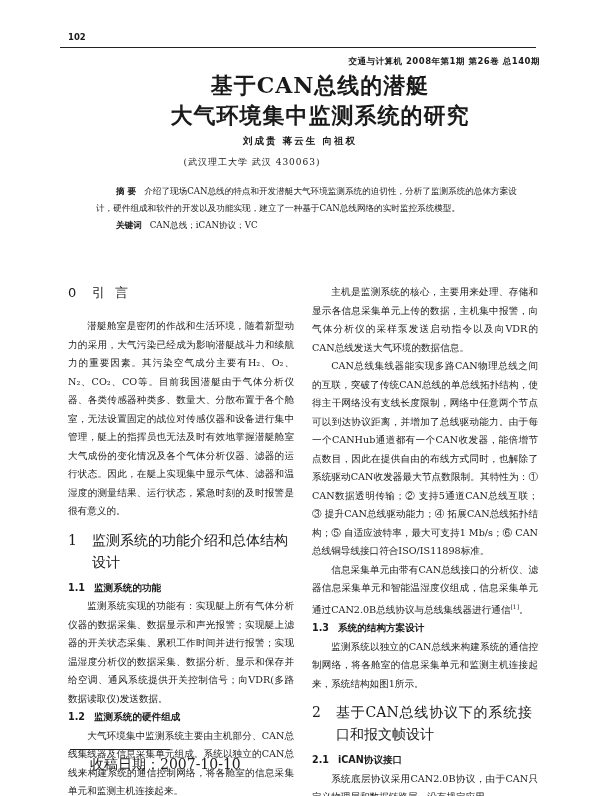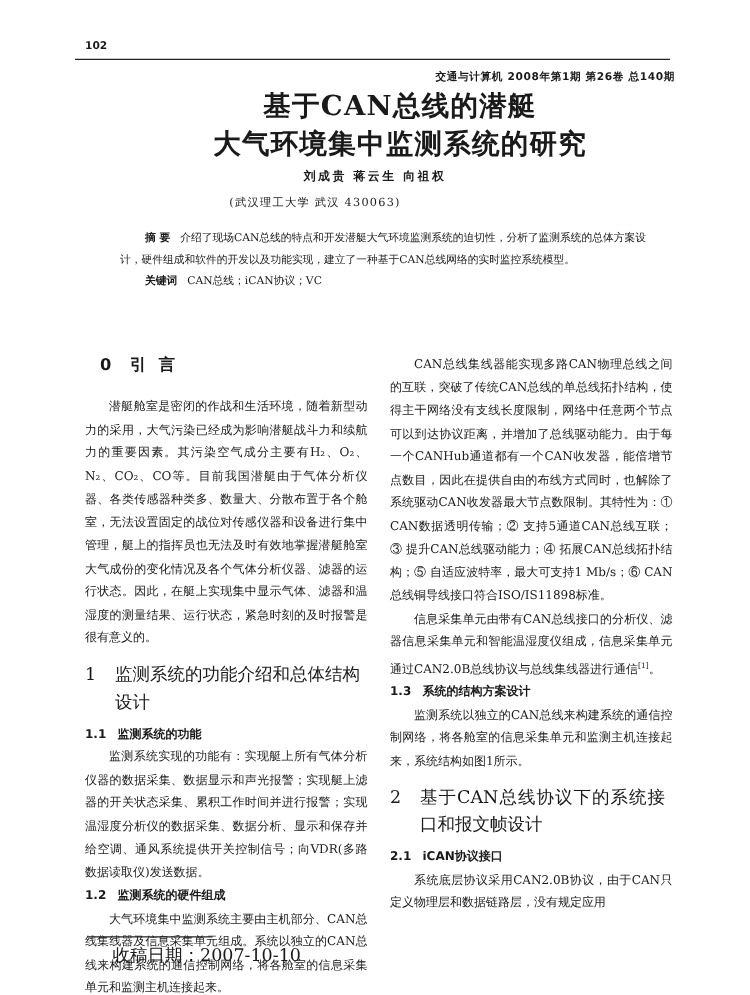--- a/index.html
+++ b/index.html
@@ -32,21 +32,21 @@
   .abstract .indent { text-indent: 20px; }
   .abstract .kw { padding-left: 20px; }
 
   .col { font-size: 9.6px; line-height: 18.5px; text-align: justify; }
   .col p { margin: 0; text-indent: 2em; }
   .col-left { left: 68px; top: 283px; width: 226px; }
   .col-right { left: 312px; top: 283px; width: 226px; }
 
   .h1 { font-size: 13px; line-height: 20px; margin: 4px 0 6px 0; font-family: "DejaVu Sans", sans-serif; }
   .h1 .num { display: inline-block; width: 24px; }
-  .h1.intro { margin: 0 0 14px 12px; letter-spacing: 10px; font-weight: bold; }
+  .h1.intro { margin: 0 0 14px 0; letter-spacing: 10px; }
   .h1.big { font-family: "DejaVu Serif", serif; font-size: 14px; line-height: 22px; margin: 8px 0 6px 0; }
   .h1.big .wrap { display: inline-block; width: 196px; vertical-align: top; }
   .h2 { font-size: 9.6px; font-weight: bold; line-height: 18.5px; font-family: "DejaVu Sans", sans-serif; }
   .h2 .num { display: inline-block; width: 26px; }
 
   .footnote-rule { left: 70px; top: 749px; width: 100px; height: 1px; background: #222; }
   .footnote { left: 90px; top: 756px; font-size: 14px; }
   sup { font-size: 6px; }
 </style>
 </head>
@@ -72,20 +72,21 @@
   <div class="h1 intro"><span class="num">0</span><span>引言</span></div>
   <p>潜艇舱室是密闭的作战和生活环境，随着新型动力的采用，大气污染已经成为影响潜艇战斗力和续航力的重要因素。其污染空气成分主要有H₂、O₂、N₂、CO₂、CO等。目前我国潜艇由于气体分析仪器、各类传感器种类多、数量大、分散布置于各个舱室，无法设置固定的战位对传感仪器和设备进行集中管理，艇上的指挥员也无法及时有效地掌握潜艇舱室大气成份的变化情况及各个气体分析仪器、滤器的运行状态。因此，在艇上实现集中显示气体、滤器和温湿度的测量结果、运行状态，紧急时刻的及时报警是很有意义的。</p>
   <div class="h1 big"><span class="num">1</span><span class="wrap">监测系统的功能介绍和总体结构设计</span></div>
   <div class="h2"><span class="num">1.1</span><span>监测系统的功能</span></div>
   <p>监测系统实现的功能有：实现艇上所有气体分析仪器的数据采集、数据显示和声光报警；实现艇上滤器的开关状态采集、累积工作时间并进行报警；实现温湿度分析仪的数据采集、数据分析、显示和保存并给空调、通风系统提供开关控制信号；向VDR(多路数据读取仪)发送数据。</p>
   <div class="h2"><span class="num">1.2</span><span>监测系统的硬件组成</span></div>
   <p>大气环境集中监测系统主要由主机部分、CAN总线集线器及信息采集单元组成。系统以独立的CAN总线来构建系统的通信控制网络，将各舱室的信息采集单元和监测主机连接起来。</p>
 </div>
 
 <div class="abs col col-right">
+  <p>主机是监测系统的核心，主要用来处理、存储和显示各信息采集单元上传的数据，主机集中报警，向气体分析仪的采样泵发送启动指令以及向VDR的CAN总线发送大气环境的数据信息。</p>
   <p>CAN总线集线器能实现多路CAN物理总线之间的互联，突破了传统CAN总线的单总线拓扑结构，使得主干网络没有支线长度限制，网络中任意两个节点可以到达协议距离，并增加了总线驱动能力。由于每一个CANHub通道都有一个CAN收发器，能倍增节点数目，因此在提供自由的布线方式同时，也解除了系统驱动CAN收发器最大节点数限制。其特性为：① CAN数据透明传输；② 支持5通道CAN总线互联；③ 提升CAN总线驱动能力；④ 拓展CAN总线拓扑结构；⑤ 自适应波特率，最大可支持1 Mb/s；⑥ CAN总线铜导线接口符合ISO/IS11898标准。</p>
   <p><span>信息采集单元由带有CAN总线接口的分析仪、滤器信息采集单元和智能温湿度仪组成，信息采集单元通过CAN2.0B总线协议与总线集线器进行通信</span><sup>[1]</sup><span>。</span></p>
   <div class="h2"><span class="num">1.3</span><span>系统的结构方案设计</span></div>
   <p>监测系统以独立的CAN总线来构建系统的通信控制网络，将各舱室的信息采集单元和监测主机连接起来，系统结构如图1所示。</p>
   <div class="h1 big"><span class="num">2</span><span class="wrap">基于CAN总线协议下的系统接口和报文帧设计</span></div>
   <div class="h2"><span class="num">2.1</span><span>iCAN协议接口</span></div>
   <p>系统底层协议采用CAN2.0B协议，由于CAN只定义物理层和数据链路层，没有规定应用</p>
 </div>
 
 <div class="abs footnote-rule"></div>

